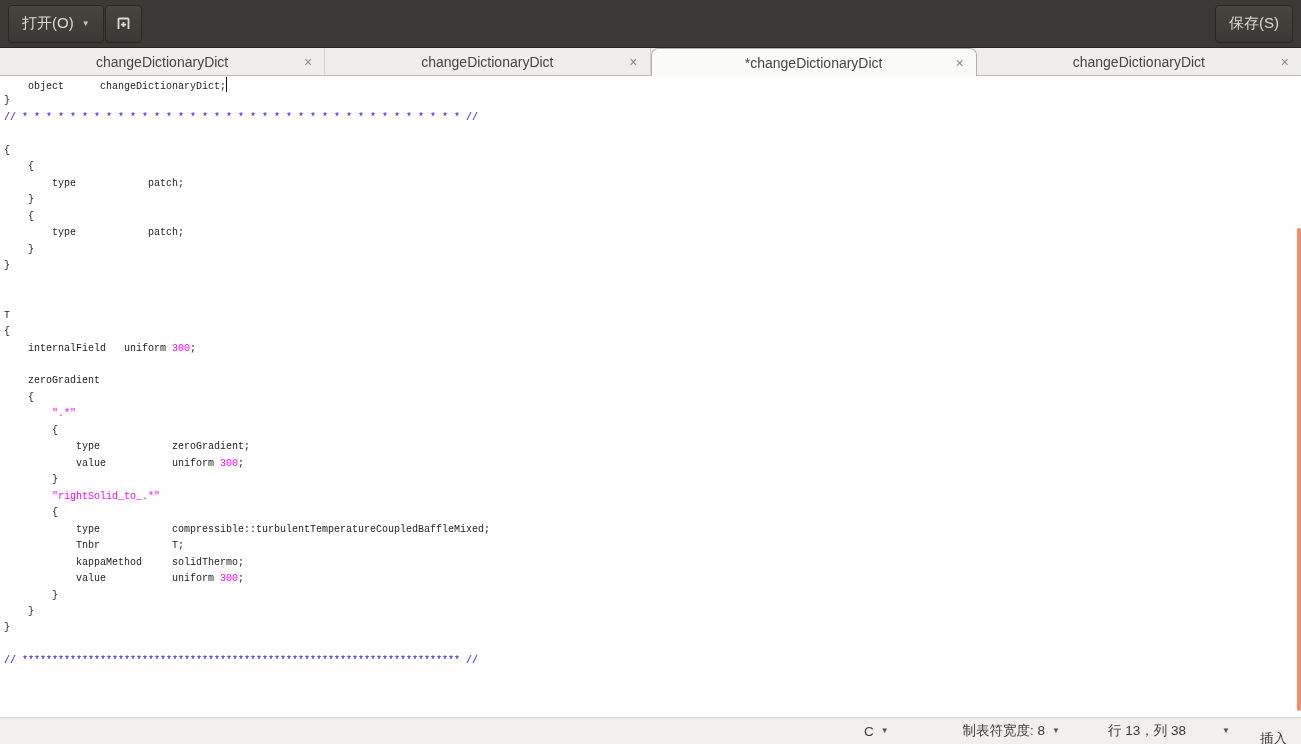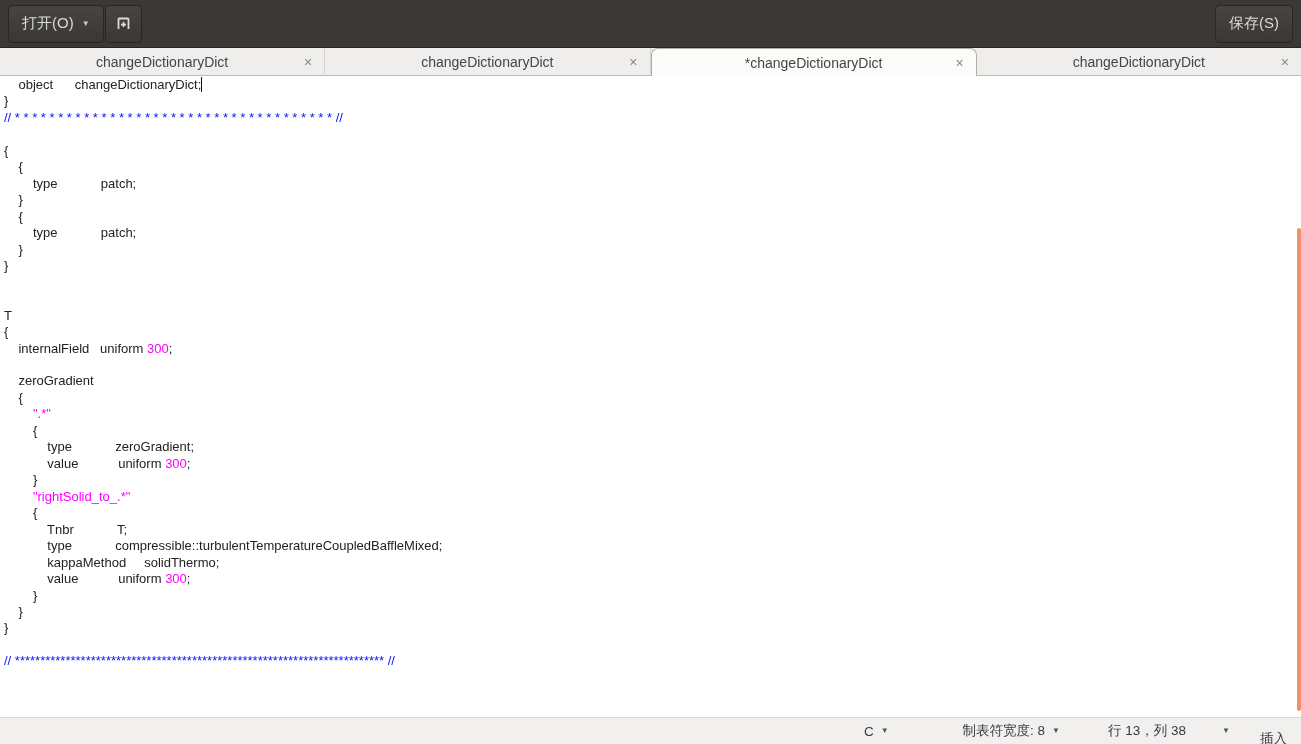--- a/index.html
+++ b/index.html
@@ -62,22 +62,22 @@
     color:#8a8884; font-size:14px; line-height:1; cursor:pointer;
   }
 
   
   .editor {
     flex:1 1 auto; position:relative;
     background:var(--editor-bg,#ffffff);
     overflow:hidden; cursor:text;
   }
   .code {
-    font-family:Liberation Sans, sans-serif;
-    font-size:13px; line-height:16.47px;
+    font-family:Liberation Mono, monospace;
+    font-size:10px; line-height:16.47px;
     color:#222; padding:1px 0 0 4px;
   }
   .code-line { white-space:pre; height:16.47px; }
   .tok-c { color:var(--comment,#1414f0); }
   .tok-s { color:var(--string,#ff00ff); }
   .tok-n { color:var(--number,#ff00ff); }
   .tok-caret {
     display:inline-block; width:1px; height:15px;
     background:#111; vertical-align:-3px;
   }
@@ -170,22 +170,22 @@
         <div class="code-line"></div>
         <div class="code-line"><span class="tok-p">    zeroGradient</span></div>
         <div class="code-line"><span class="tok-p">    {</span></div>
         <div class="code-line"><span class="tok-p">        </span><span class="tok-s">".*"</span></div>
         <div class="code-line"><span class="tok-p">        {</span></div>
         <div class="code-line"><span class="tok-p">            type            zeroGradient;</span></div>
         <div class="code-line"><span class="tok-p">            value           uniform </span><span class="tok-n">300</span><span class="tok-p">;</span></div>
         <div class="code-line"><span class="tok-p">        }</span></div>
         <div class="code-line"><span class="tok-p">        </span><span class="tok-s">"rightSolid_to_.*"</span></div>
         <div class="code-line"><span class="tok-p">        {</span></div>
+        <div class="code-line"><span class="tok-p">            type            compressible::turbulentTemperatureCoupledBaffleMixed;</span></div>
         <div class="code-line"><span class="tok-p">            Tnbr            T;</span></div>
-        <div class="code-line"><span class="tok-p">            type            compressible::turbulentTemperatureCoupledBaffleMixed;</span></div>
         <div class="code-line"><span class="tok-p">            kappaMethod     solidThermo;</span></div>
         <div class="code-line"><span class="tok-p">            value           uniform </span><span class="tok-n">300</span><span class="tok-p">;</span></div>
         <div class="code-line"><span class="tok-p">        }</span></div>
         <div class="code-line"><span class="tok-p">    }</span></div>
         <div class="code-line"><span class="tok-p">}</span></div>
         <div class="code-line"></div>
         <div class="code-line"><span class="tok-c">// ************************************************************************* //</span></div>
       </div>
     <div class="vscroll-thumb"></div>
   </div>

